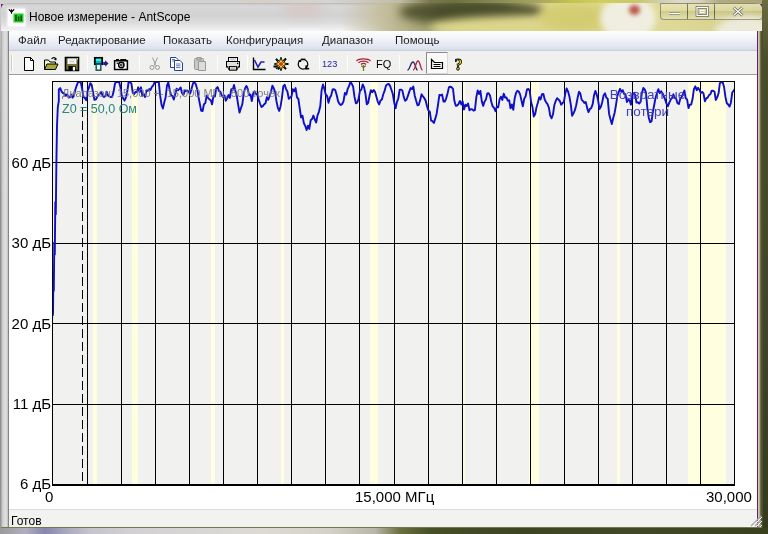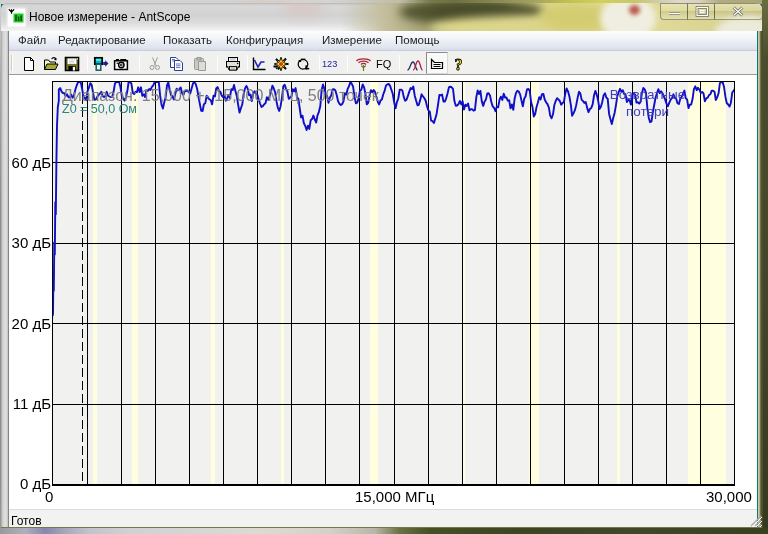--- a/index.html
+++ b/index.html
@@ -1,15 +1,15 @@
 <!DOCTYPE html>
 <html><head><meta charset="utf-8"><style>
 *{margin:0;padding:0;box-sizing:border-box}
 html,body{width:768px;height:534px;overflow:hidden;font-family:"Liberation Sans",sans-serif}
-#stage{position:absolute;left:0;top:0;width:768px;height:534px;background:#0f766e}
+#stage{position:absolute;left:0;top:0;width:768px;height:534px;background:#701a75}
 .abs{position:absolute}
 #desk-top{left:0;top:0;width:768px;height:4px;background:linear-gradient(90deg,#d2d2d2 0,#d3d2d0 230px,#d6cec8 260px,#d4d4d2 330px,#c0bca8 400px,#77794a 430px,#6e7040 455px,#8a8c55 500px,#a8a860 540px,#c2c24e 570px,#d0d060 600px,#c8c868 635px,#d0ccb0 660px,#e0d8d0 680px,#d8d0c0 700px,#b0ac80 720px,#a8a478 768px)}
 #desk-right{left:762px;top:0;width:6px;height:534px;background:linear-gradient(180deg,#6a6d42 0,#4a4d2b 60px,#42452a 300px,#35391e 534px)}
 #desk-bottom{left:0;top:528px;width:768px;height:6px;background:linear-gradient(90deg,#9a9a9c 0,#b0aebe 25px,#8886ac 45px,#a8a6bc 65px,#c5c3cc 90px,#d2d0d2 130px,#d8d6d4 200px,#dcdad2 260px,#d4d2c8 330px,#b8b6a8 375px,#6a7040 400px,#474f26 430px,#3c4422 520px,#414828 630px,#38401e 768px)}
 #win{left:1px;top:3px;width:761px;height:525px}
 #title{left:0;top:0;width:761px;height:28px;background:linear-gradient(180deg,#b0b0b0 0,#cacaca 1px,#d8d8d8 3px,#d2d2d2 12px,#dcdcdc 20px,#eeeeee 26px,#f6f6f6 28px);border-radius:6px 6px 0 0;overflow:hidden}
 #title .blobs{left:340px;top:0;width:421px;height:28px;background:linear-gradient(90deg,rgba(205,200,175,0) 0,rgba(193,186,148,.9) 45px,rgba(158,156,104,.95) 90px,rgba(205,198,130,.96) 150px,rgba(224,217,142,.97) 210px,rgba(228,222,152,.97) 270px,rgba(212,207,140,.96) 421px)}
 .blob{position:absolute;border-radius:50%;filter:blur(4px)}
 #brd-left{left:0;top:28px;width:8px;height:497px;background:linear-gradient(90deg,#9a9a9a 0,#c6c6c6 1px,#d9d9d9 3px,#e0e0e0 5px,#c8c8c8 6.5px,#7e7e7e 7.2px,#8d8d8d 8px)}
 #brd-right{left:757px;top:28px;width:5px;height:497px;background:linear-gradient(90deg,#d8d8c2 0,#b0ae8e 1.5px,#6f7048 2.5px,#4f522c 3.5px,#494c2a 5px)}
@@ -25,21 +25,21 @@
 .tsep{position:absolute;top:4px;width:1px;height:16px;background:#b8b8b8;border-right:1px solid #fdfdfd}
 .tico{position:absolute;top:5px;width:16px;height:16px}
 #btn-pressed{position:absolute;left:417px;top:1px;width:22px;height:22px;background:#f9f9f7;border:1px solid;border-color:#8a8a8a #d8d8d8 #d8d8d8 #8a8a8a;border-radius:1px}
 #chart{left:0;top:44px;width:748px;height:434px;background:#fff}
 #plot{left:43px;top:6px;width:683px;height:405px;border:1px solid #000;border-bottom:2px solid #000;background:#f1f1f0}
 .yband{position:absolute;top:0;height:402px;background:#ffffe0}
 .vgrid{position:absolute;top:0;width:1px;height:402px;background:#000}
 .hgrid{position:absolute;left:0;width:681px;height:1px;background:#000}
 .ylab{position:absolute;font-size:15px;line-height:15px;color:#000;text-align:right;width:48px;right:706px}
 .xlab{position:absolute;font-size:15px;line-height:15px;color:#000;top:414px}
-#ann1{position:absolute;left:53px;top:12px;font-size:16px;color:#7d7d85}
+#ann1{position:absolute;left:53px;top:12px;font-size:11px;color:#7d7d85}
 #ann2{position:absolute;left:53px;top:27px;font-size:12.5px;color:#28857a}
 #ann3{position:absolute;left:560px;top:11px;width:157px;font-size:13.5px;color:#4040bb;text-align:center;line-height:17px}
 #status{left:0;top:478px;width:748px;height:18px;background:#f2f2f0;border-top:1px solid #dcdcdc;font-size:12px}
 #status span{position:absolute;left:2px;top:4px;font-size:12px}
 </style></head><body>
 <div id="stage">
   <div class="abs" id="desk-top"></div>
   <div class="abs" style="left:0;top:0;width:1px;height:534px;background:linear-gradient(180deg,#d2d2d2 0,#a8a8a8 80px,#8e8e8e 200px,#8e8e8e 480px,#9a9a9c 534px)"></div>
   <div class="abs" id="desk-right"></div>
   <div class="abs" id="desk-bottom"></div>
@@ -83,21 +83,21 @@
     </div>
     <div class="abs" id="brd-left"></div>
     <div class="abs" id="brd-right"></div>
     <div class="abs" id="brd-bottom"></div>
     <div class="abs" id="client">
       <div class="abs" id="menubar">
         <span style="left:9px">Файл</span>
         <span style="left:49px">Редактирование</span>
         <span style="left:154px">Показать</span>
         <span style="left:217px">Конфигурация</span>
-        <span style="left:313px">Измерение</span>
+        <span style="left:313px">Диапазон</span>
         <span style="left:386px">Помощь</span>
       </div>
       <div class="abs" id="toolbar">
         <div id="btn-pressed"></div>
         <div style="position:absolute;left:2px;top:4px;width:2px;height:16px;border-left:1px solid #cdcdcd;border-right:1px solid #fff"></div>
         <div class="tsep" style="left:78px"></div>
         <div class="tsep" style="left:130px"></div>
         <div class="tsep" style="left:208px"></div>
         <div class="tsep" style="left:238px"></div>
         <div class="tsep" style="left:310px"></div>
@@ -246,21 +246,21 @@
 
           <svg width="681" height="402" style="position:absolute;left:0;top:0" viewBox="0 0 681 402">
             <line x1="29.5" y1="0" x2="29.5" y2="402" stroke="#000" stroke-width="1" stroke-dasharray="9,4"></line>
             <path d="M-1.0,239.4 L-0.4,220.9 L0.0,232.9 L0.4,192.7 L0.8,208.8 L1.3,160.5 L1.8,172.6 L2.3,120.2 L2.8,132.3 L3.4,80.0 L4.0,43.8 L4.8,25.3 L5.8,18.8 L5.8,7.5 L7.2,6.1 L8.6,9.6 L9.9,11.0 L11.3,11.3 L12.7,14.0 L14.1,12.3 L15.4,15.2 L16.8,15.4 L18.2,12.5 L19.5,15.7 L20.9,13.9 L22.3,7.8 L23.6,3.8 L25.0,0.2 L26.4,0.0 L27.7,0.0 L29.1,6.7 L30.5,14.9 L31.8,16.0 L33.2,18.2 L34.6,9.0 L36.0,5.4 L37.3,1.2 L38.7,2.8 L40.1,10.8 L41.4,17.9 L42.8,17.6 L44.2,14.9 L45.5,13.0 L46.9,11.7 L48.3,9.8 L49.6,14.0 L51.0,15.0 L52.4,14.0 L53.7,9.8 L55.1,13.7 L56.5,14.5 L57.9,15.1 L59.2,14.8 L60.6,9.6 L62.0,1.4 L63.3,0.0 L64.7,0.0 L66.1,0.0 L67.4,4.8 L68.8,13.8 L70.2,16.5 L71.5,18.6 L72.9,15.5 L74.3,9.3 L75.6,0.0 L77.0,0.0 L78.4,1.6 L79.8,10.9 L81.1,12.2 L82.5,9.8 L83.9,10.2 L85.2,5.3 L86.6,10.1 L88.0,5.3 L89.3,13.8 L90.7,12.3 L92.1,15.0 L93.4,8.5 L94.8,8.9 L96.2,7.0 L97.5,7.9 L98.9,4.8 L100.3,3.3 L101.7,0.0 L103.0,0.0 L104.4,0.0 L105.8,0.0 L107.1,13.2 L108.5,22.7 L109.9,26.5 L111.2,20.6 L112.6,15.5 L114.0,3.5 L115.3,0.5 L116.7,7.8 L118.1,13.2 L119.4,14.1 L120.8,17.5 L122.2,12.3 L123.6,6.7 L124.9,8.3 L126.3,7.1 L127.7,5.5 L129.0,11.0 L130.4,12.9 L131.8,8.9 L133.1,9.1 L134.5,8.5 L135.9,10.3 L137.2,11.4 L138.6,6.6 L140.0,1.4 L141.3,0.0 L142.7,2.0 L144.1,6.7 L145.5,14.8 L146.8,21.6 L148.2,28.9 L149.6,29.0 L150.9,22.2 L152.3,21.2 L153.7,13.6 L155.0,15.9 L156.4,17.3 L157.8,18.2 L159.1,22.4 L160.5,13.7 L161.9,14.5 L163.2,6.5 L164.6,5.1 L166.0,9.0 L167.4,9.9 L168.7,13.5 L170.1,15.1 L171.5,13.4 L172.8,18.7 L174.2,16.2 L175.6,13.0 L176.9,15.9 L178.3,7.1 L179.7,8.1 L181.0,2.9 L182.4,9.1 L183.8,13.9 L185.1,22.4 L186.5,30.6 L187.9,26.3 L189.3,22.3 L190.6,12.3 L192.0,6.4 L193.4,3.9 L194.7,6.7 L196.1,13.2 L197.5,12.6 L198.8,19.0 L200.2,11.3 L201.6,9.2 L202.9,11.9 L204.3,12.6 L205.7,17.6 L207.0,21.5 L208.4,25.0 L209.8,24.1 L211.2,22.2 L212.5,21.2 L213.9,15.2 L215.3,17.8 L216.6,14.2 L218.0,9.7 L219.4,3.6 L220.7,6.2 L222.1,10.1 L223.5,19.4 L224.8,25.6 L226.2,28.9 L227.6,24.2 L228.9,16.1 L230.3,4.1 L231.7,2.8 L233.1,7.1 L234.4,9.5 L235.8,16.9 L237.2,15.4 L238.5,14.3 L239.9,7.3 L241.3,9.2 L242.6,6.1 L244.0,15.4 L245.4,17.0 L246.7,26.1 L248.1,35.5 L249.5,33.7 L250.8,41.0 L252.2,43.8 L253.6,48.0 L255.0,43.6 L256.3,46.9 L257.7,38.2 L259.1,37.0 L260.4,33.6 L261.8,37.5 L263.2,40.5 L264.5,33.4 L265.9,29.8 L267.3,24.0 L268.6,8.3 L270.0,2.4 L271.4,7.1 L272.7,12.5 L274.1,14.0 L275.5,20.8 L276.9,15.6 L278.2,13.4 L279.6,7.5 L281.0,7.2 L282.3,8.3 L283.7,13.0 L285.1,19.3 L286.4,21.8 L287.8,23.1 L289.2,22.0 L290.5,19.3 L291.9,10.9 L293.3,12.5 L294.6,7.2 L296.0,4.2 L297.4,0.0 L298.8,1.9 L300.1,4.6 L301.5,14.9 L302.9,21.3 L304.2,20.7 L305.6,16.5 L307.0,8.7 L308.3,7.7 L309.7,2.4 L311.1,5.4 L312.4,11.5 L313.8,22.3 L315.2,20.8 L316.5,14.0 L317.9,8.1 L319.3,10.2 L320.7,8.1 L322.0,9.8 L323.4,14.7 L324.8,19.8 L326.1,22.4 L327.5,18.6 L328.9,17.6 L330.2,12.5 L331.6,8.9 L333.0,3.4 L334.3,2.4 L335.7,1.9 L337.1,3.9 L338.4,7.7 L339.8,12.0 L341.2,20.6 L342.6,26.2 L343.9,20.1 L345.3,16.5 L346.7,7.6 L348.0,7.6 L349.4,8.6 L350.8,15.1 L352.1,18.8 L353.5,17.8 L354.9,13.9 L356.2,9.9 L357.6,6.1 L359.0,7.1 L360.3,4.5 L361.7,13.4 L363.1,18.6 L364.5,23.3 L365.8,22.8 L367.2,18.1 L368.6,12.3 L369.9,14.2 L371.3,16.1 L372.7,18.8 L374.0,24.3 L375.4,28.4 L376.8,29.6 L378.1,38.7 L379.5,39.2 L380.9,40.9 L382.2,36.9 L383.6,31.9 L385.0,22.8 L386.4,12.9 L387.7,13.3 L389.1,12.6 L390.5,19.5 L391.8,19.5 L393.2,16.3 L394.6,11.3 L395.9,5.4 L397.3,4.6 L398.7,5.4 L400.0,6.9 L401.4,19.0 L402.8,23.7 L404.1,23.5 L405.5,22.1 L406.9,19.0 L408.3,22.5 L409.6,19.1 L411.0,27.5 L412.4,22.7 L413.7,24.0 L415.1,21.6 L416.5,28.4 L417.8,27.1 L419.2,27.3 L420.6,28.7 L421.9,28.2 L423.3,15.3 L424.7,8.5 L426.0,12.0 L427.4,8.9 L428.8,19.4 L430.2,23.9 L431.5,19.8 L432.9,17.6 L434.3,11.5 L435.6,11.3 L437.0,13.5 L438.4,20.3 L439.7,24.4 L441.1,25.9 L442.5,29.2 L443.8,24.8 L445.2,25.2 L446.6,17.3 L447.9,14.7 L449.3,18.0 L450.7,11.6 L452.1,15.6 L453.4,15.5 L454.8,18.7 L456.2,18.3 L457.5,26.4 L458.9,22.5 L460.3,27.8 L461.6,16.8 L463.0,11.0 L464.4,8.7 L465.7,9.5 L467.1,12.4 L468.5,18.6 L469.8,24.2 L471.2,16.8 L472.6,14.3 L474.0,7.4 L475.3,7.0 L476.7,8.6 L478.1,20.1 L479.4,24.7 L480.8,34.5 L482.2,32.0 L483.5,25.3 L484.9,20.6 L486.3,15.1 L487.6,17.4 L489.0,12.1 L490.4,12.0 L491.7,17.5 L493.1,20.2 L494.5,22.1 L495.9,25.7 L497.2,33.6 L498.6,36.3 L500.0,32.3 L501.3,23.3 L502.7,19.0 L504.1,16.2 L505.4,17.4 L506.8,19.0 L508.2,22.7 L509.5,21.1 L510.9,20.0 L512.3,11.3 L513.6,6.4 L515.0,9.3 L516.4,14.4 L517.8,22.6 L519.1,33.7 L520.5,31.3 L521.9,28.2 L523.2,23.2 L524.6,15.9 L526.0,9.8 L527.3,11.4 L528.7,17.9 L530.1,19.1 L531.4,20.9 L532.8,20.1 L534.2,26.1 L535.5,30.2 L536.9,27.0 L538.3,25.9 L539.7,22.2 L541.0,13.5 L542.4,8.9 L543.8,12.9 L545.1,18.3 L546.5,27.0 L547.9,24.7 L549.2,20.2 L550.6,13.2 L552.0,11.3 L553.3,15.6 L554.7,16.7 L556.1,31.9 L557.4,37.1 L558.8,42.1 L560.2,36.0 L561.6,30.9 L562.9,23.6 L564.3,14.3 L565.7,10.3 L567.0,6.8 L568.4,9.6 L569.8,8.2 L571.1,11.9 L572.5,12.2 L573.9,20.1 L575.2,18.0 L576.6,18.2 L578.0,22.6 L579.3,13.0 L580.7,11.2 L582.1,12.6 L583.5,20.6 L584.8,20.3 L586.2,21.6 L587.6,19.7 L588.9,11.2 L590.3,5.9 L591.7,7.3 L593.0,10.8 L594.4,26.6 L595.8,35.9 L597.1,40.2 L598.5,39.4 L599.9,29.7 L601.2,23.0 L602.6,15.5 L604.0,11.0 L605.4,7.2 L606.7,11.2 L608.1,9.3 L609.5,11.2 L610.8,14.4 L612.2,17.7 L613.6,21.9 L614.9,24.2 L616.3,20.6 L617.7,17.6 L619.0,16.0 L620.4,12.3 L621.8,16.0 L623.1,16.4 L624.5,21.2 L625.9,22.0 L627.3,16.7 L628.6,15.0 L630.0,11.9 L631.4,8.6 L632.7,16.2 L634.1,17.4 L635.5,26.1 L636.8,22.6 L638.2,22.5 L639.6,16.8 L640.9,7.2 L642.3,4.3 L643.7,8.3 L645.0,5.8 L646.4,7.7 L647.8,11.0 L649.2,9.9 L650.5,11.3 L651.9,19.3 L653.3,16.4 L654.6,15.7 L656.0,13.1 L657.4,12.3 L658.7,8.6 L660.1,8.8 L661.5,9.7 L662.8,18.1 L664.2,15.4 L665.6,11.3 L666.9,1.0 L668.3,0.4 L669.7,0.2 L671.1,5.3 L672.4,14.7 L673.8,21.2 L675.2,22.5 L676.5,24.6 L677.9,20.7 L679.3,10.3 L680.6,8.9 L682.0,6.8" fill="none" stroke="#0f0fc8" stroke-width="1.9" stroke-linejoin="round"></path>
           </svg>
         </div>
         <div class="ylab" style="top:79.5px">60 дБ</div>
         <div class="ylab" style="top:160px">30 дБ</div>
         <div class="ylab" style="top:240.5px">20 дБ</div>
         <div class="ylab" style="top:321px">11 дБ</div>
-        <div class="ylab" style="top:401px">0 дБ</div>
+        <div class="ylab" style="top:401px">6 дБ</div>
         <div class="xlab" style="left:36px">0</div>
         <div class="xlab" style="left:346px">15,000 МГц</div>
         <div class="xlab" style="left:697px">30,000</div>
         <div id="ann1">Диапазон: 15,000 +- 15,000 МГц, 500 точек</div>
         <div id="ann2">Z0 = 50,0 Ом</div>
         <div id="ann3">Возвратные<br>потери</div>
       </div>
       <div class="abs" id="status">
           <span>Готов</span>
           <svg width="14" height="14" style="position:absolute;right:-5px;bottom:0px" viewBox="0 0 14 14">

